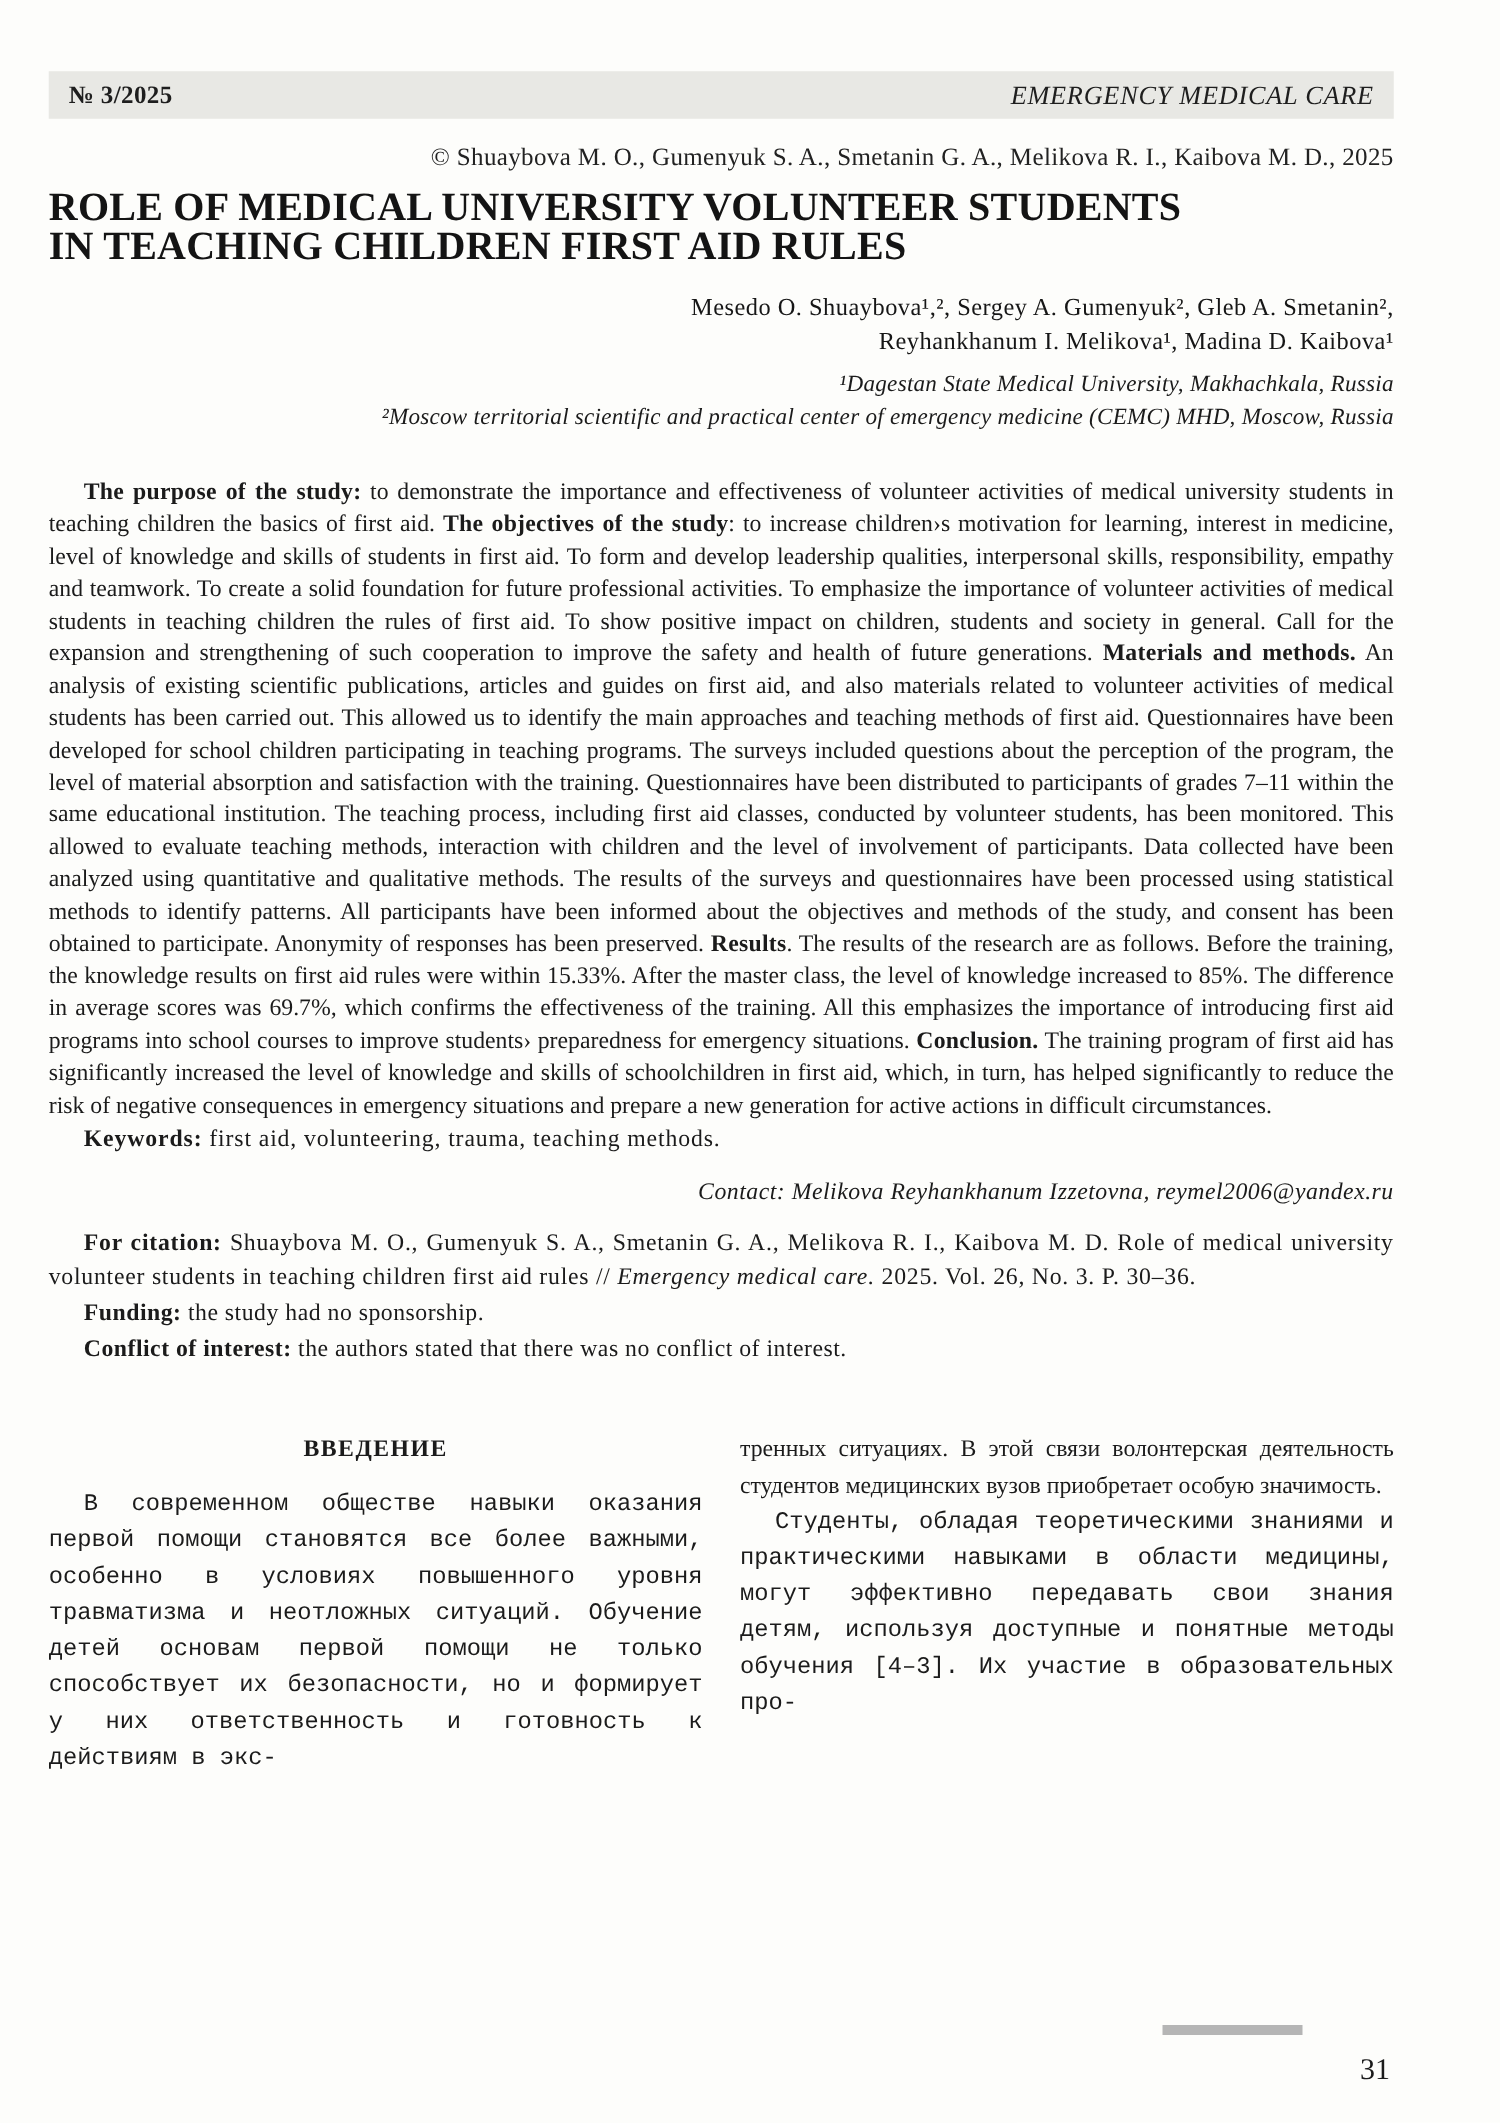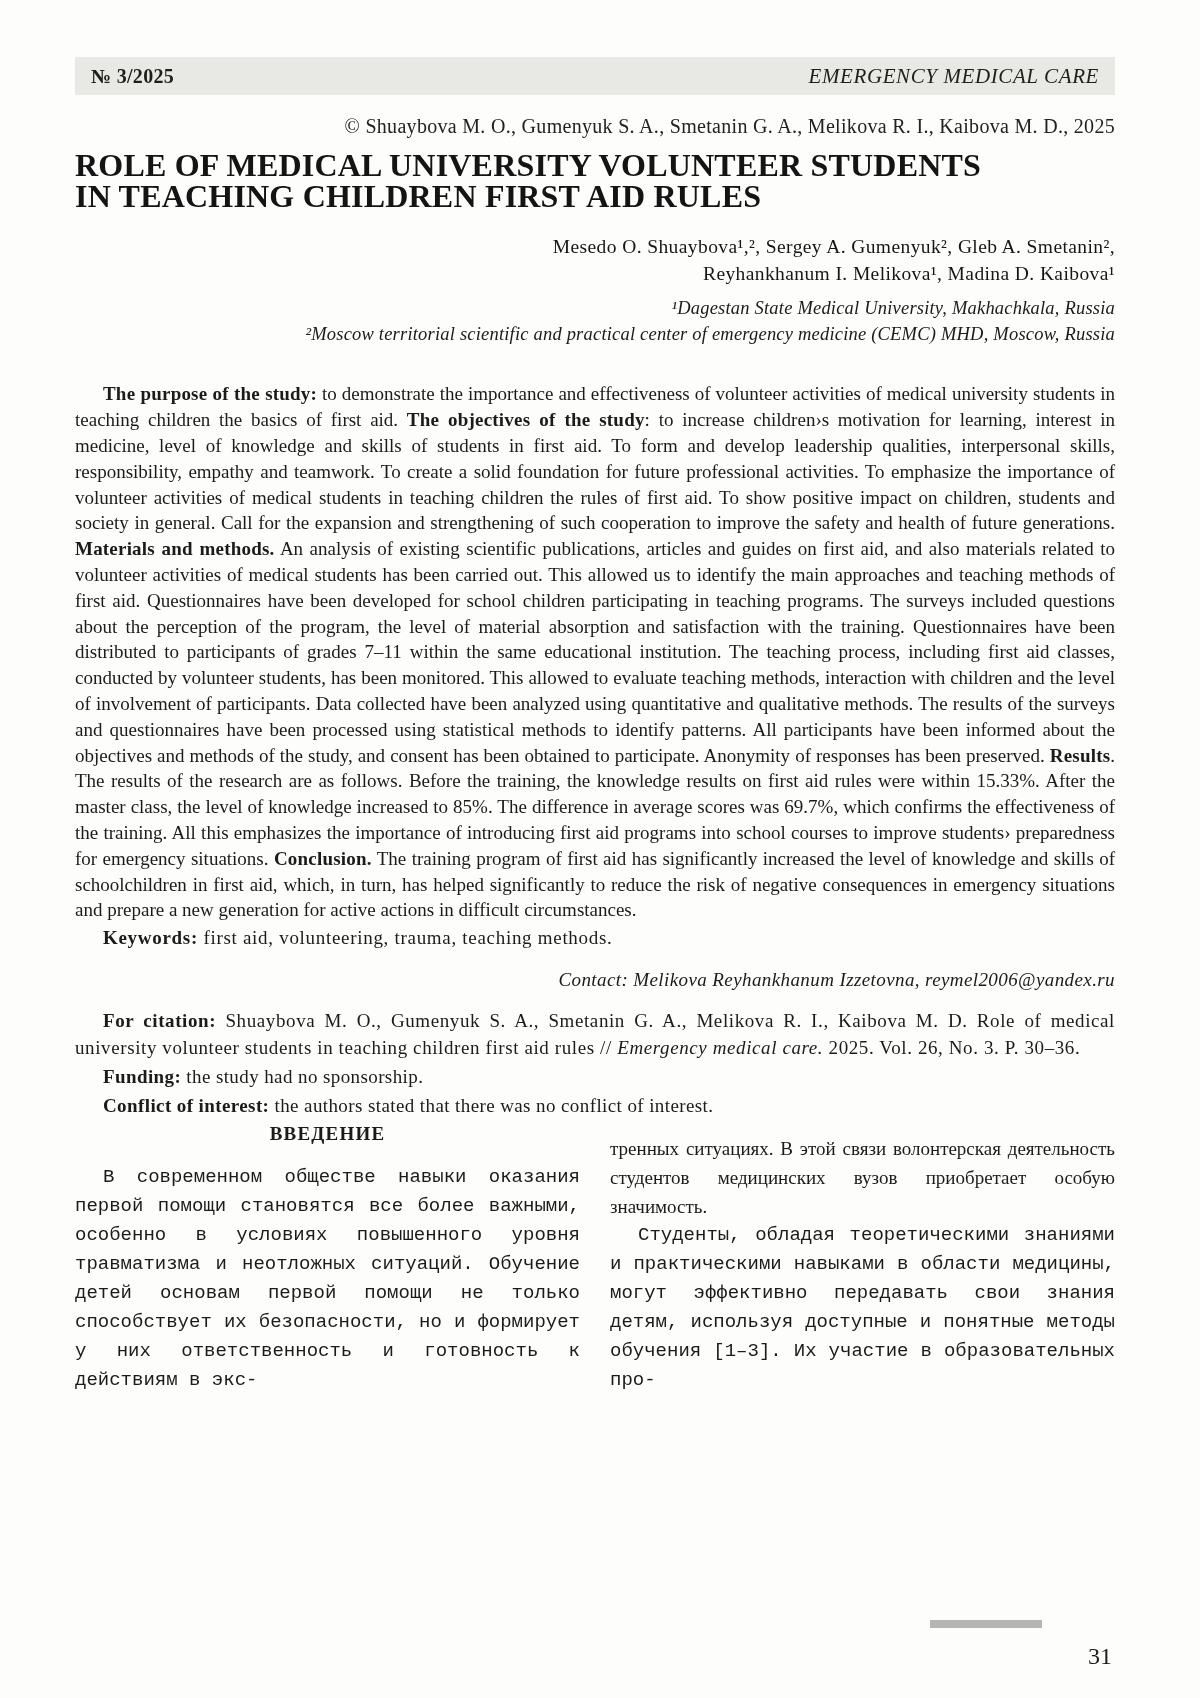--- a/index.html
+++ b/index.html
@@ -1,17 +1,17 @@
 <!DOCTYPE html>
 <html><head>
 <meta charset="utf-8">
 <style>
   html,body{margin:0;padding:0;}
   body{width:1200px;height:1698px;background:#ffffff;font-family:"Liberation Serif", serif;color:#1b1b1b;}
-  .page{position:relative;width:1200px;height:1698px;background:#fdfdfb;box-sizing:border-box;padding:57px 85px 0 75px;overflow:hidden;}
+  .page{position:relative;width:1200px;height:1698px;background:#fdfdfb;box-sizing:border-box;padding:57px 85px 0 39px;overflow:hidden;}
 
   .header-bar{height:38px;background:#e8e8e4;display:flex;justify-content:space-between;align-items:center;padding:0 16px;box-sizing:border-box;}
   .issue{font-weight:bold;font-size:20px;letter-spacing:0.3px;color:#1e1e1e;}
   .journal{font-style:italic;font-size:21px;letter-spacing:0.6px;color:#1e1e1e;}
 
   .copyright{margin-top:20px;text-align:right;font-size:20px;letter-spacing:0.3px;color:#222;}
 
   .title{margin-top:12px;font-size:32px;font-weight:bold;line-height:31px;letter-spacing:0.2px;color:#141414;}
 
   .authors{margin-top:16px;text-align:right;font-size:19.5px;line-height:27px;letter-spacing:0.4px;color:#161616;}
@@ -20,21 +20,21 @@
   .abstract{margin:34px 0 0 0;font-size:19px;line-height:25.8px;text-align:justify;text-indent:28px;}
   .abstract b{letter-spacing:0.2px;}
 
   .kw{margin:2px 0 0 0;font-size:19px;line-height:26px;text-indent:28px;letter-spacing:0.7px;text-align:justify;}
 
   .contact{margin:18px 0 0 0;text-align:right;font-style:italic;font-size:19px;letter-spacing:0.4px;}
 
   .citation{margin:16px 0 0 0;font-size:19px;line-height:27px;text-align:justify;text-indent:28px;letter-spacing:0.6px;}
   .meta-line{margin:2px 0 0 0;font-size:19px;line-height:27px;text-indent:28px;letter-spacing:0.4px;}
 
-  .intro{display:flex;gap:30px;align-items:flex-end;}
+  .intro{margin-top:52px;display:flex;gap:30px;}
   .col{flex:1;font-size:19px;line-height:29px;text-align:justify;}
   .intro-heading{text-align:center;font-weight:bold;font-size:19px;letter-spacing:1.2px;margin:0 0 15px 0;}
   .col p{margin:0;}
   .col p.indent{text-indent:28px;font-family:Liberation Mono, monospace;}
 
   .footer-bar{position:absolute;right:158px;bottom:70px;width:112px;height:8px;background:#b5b5b5;}
   .page-number{position:absolute;right:88px;bottom:28px;font-size:24px;color:#1b1b1b;}
 </style>
 </head>
 <body>
@@ -66,20 +66,20 @@
 
   <p class="meta-line"><b>Conflict of interest:</b><span> the authors stated that there was no conflict of interest.</span></p>
 
   <div class="intro">
     <div class="col">
       <h2 class="intro-heading">ВВЕДЕНИЕ</h2>
       <p class="indent">В современном обществе навыки оказания первой помощи становятся все более важными, особенно в условиях повышенного уровня травматизма и неотложных ситуаций. Обучение детей основам первой помощи не только способствует их безопасности, но и формирует у них ответственность и готовность к действиям в экс-</p>
     </div>
     <div class="col">
       <p>тренных ситуациях. В этой связи волонтерская деятельность студентов медицинских вузов приобретает особую значимость.</p>
-      <p class="indent">Студенты, обладая теоретическими знаниями и практическими навыками в области медицины, могут эффективно передавать свои знания детям, используя доступные и понятные методы обучения [1–3]. Их участие в образовательных про-</p>
+      <p class="indent">Студенты, обладая теоретическими знаниями и практическими навыками в области медицины, могут эффективно передавать свои знания детям, используя доступные и понятные методы обучения [4–3]. Их участие в образовательных про-</p>
     </div>
   </div>
 
   <div class="footer-bar"></div>
   <div class="page-number">31</div>
 
 </div>
 
 </body></html>

